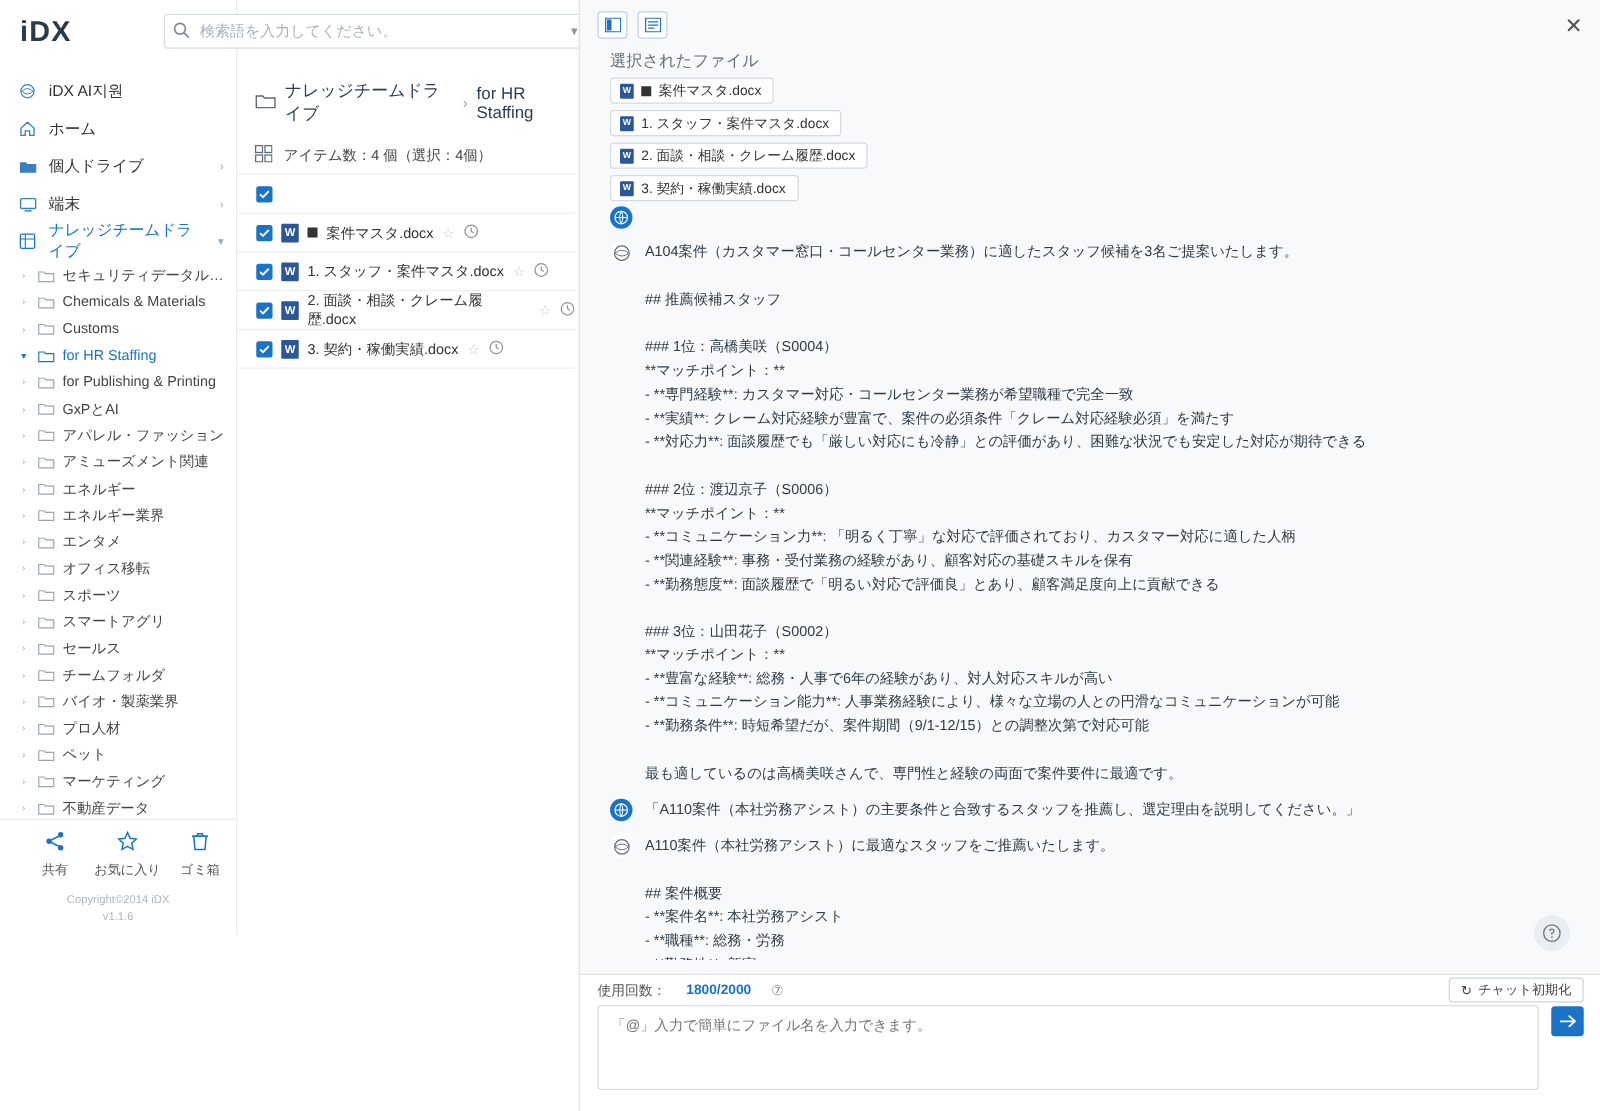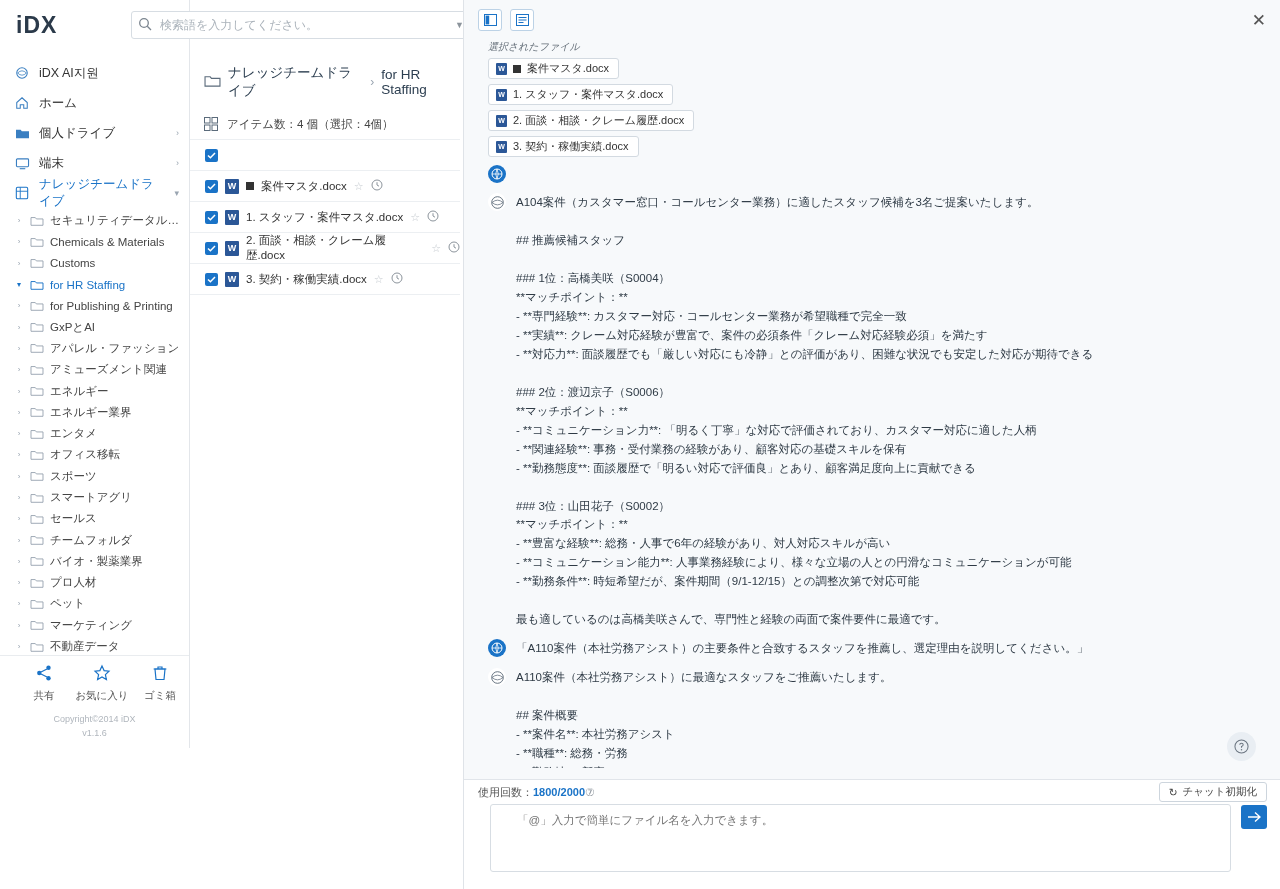--- a/index.html
+++ b/index.html
@@ -93,51 +93,51 @@
   #panel {
     position:absolute; left:463px; top:0; width:817px; height:889px;
     background:#f7f9fb; border-left:1px solid #dfe3e8;
   }
   .panel-head { height:40px; display:flex; align-items:center; padding:0 14px; gap:8px; }
   .pbtn {
     width:24px; height:22px; border:1px solid #bcd2e6; border-radius:3px; background:#fff;
     display:flex; align-items:center; justify-content:center; cursor:pointer;
   }
   .close-x { margin-left:auto; color:#555; font-size:17px; cursor:pointer; line-height:1; }
-  .sel-label { font-size:10px; color:#66707a; padding:0 0 4px 24px;font-style:italic; }
+  .sel-label { font-size:13px; color:#66707a; padding:0 0 4px 24px; }
   .chips { padding:0 0 6px 24px; display:flex; flex-direction:column; gap:5px; align-items:flex-start; }
   .chip {
     display:inline-flex; align-items:center; gap:6px; height:21px; padding:0 9px 0 7px;
     border:1px solid #d3dae1; border-radius:3px; background:#fff; font-size:11px; color:#333;
   }
   .chip .wic { width:11px; height:12px; background:#2b5797; color:#fff; font-size:7px;
     display:flex; align-items:center; justify-content:center; border-radius:1px; font-weight:bold;}
   .chat-area { position:absolute; left:0; top:160px; width:817px; height:608px; overflow:hidden; }
   .msg { display:flex; gap:10px; padding:5px 24px 5px 24px; }
   .av { width:18px; height:18px; border-radius:50%; flex:none; display:flex; align-items:center; justify-content:center; }
   .av-user { background:#1a73c7; color:#fff; }
   .av-bot { background:#fff; color:#5d6b79; }
   .msg-body { font-size:11.5px; line-height:1.65; color:#2e3a45; white-space:pre-wrap; }
   .msg-user .msg-body { color:#2e3a45; }
   
   .composer {
     position:absolute; left:0; bottom:0; width:817px; height:110px;
     background:#fff; border-top:1px solid #e1e5ea;
   }
-  .usage-row { display:flex; align-items:center; height:24px; padding:0 14px 0 14px; font-size:11px; color:#555; gap:0;}
+  .usage-row { display:flex; align-items:center; height:24px; padding:0 14px 0 14px; font-size:11px; color:#555; gap:16px;}
   .usage-num { color:#1a73c7; font-weight:bold; }
   .reset-btn {
     margin-left:auto; display:inline-flex; align-items:center; gap:5px; height:20px; padding:0 9px;
     border:1px solid #cdd5dd; border-radius:3px; background:#fff; font-size:10.5px; color:#444; cursor:pointer;
   }
   .input-wrap { display:flex; align-items:flex-start; gap:10px; padding:0 14px; }
   .composer-input {
     flex:1; height:68px; border:1px solid #d7dde3; border-radius:3px; background:#fff;
-    padding:8px 26px; font-size:11.5px; color:#aab2ba; font-family:"Liberation Sans", sans-serif;
-    resize:none; outline:none;margin-left:12px;
+    padding:8px 10px; font-size:11.5px; color:#aab2ba; font-family:"Liberation Sans", sans-serif;
+    resize:none; outline:none;
   }
   .send-btn {
     width:26px; height:24px; background:#1a73c7; border-radius:3px; color:#fff;
     display:flex; align-items:center; justify-content:center; margin-top:1px; cursor:pointer;
   }
   .help-fab {
     position:absolute; right:24px; bottom:128px; width:29px; height:29px; border-radius:50%;
     background:#e9eef3; color:#6b7581; display:flex; align-items:center; justify-content:center;
     font-size:14px; cursor:pointer;
   }

